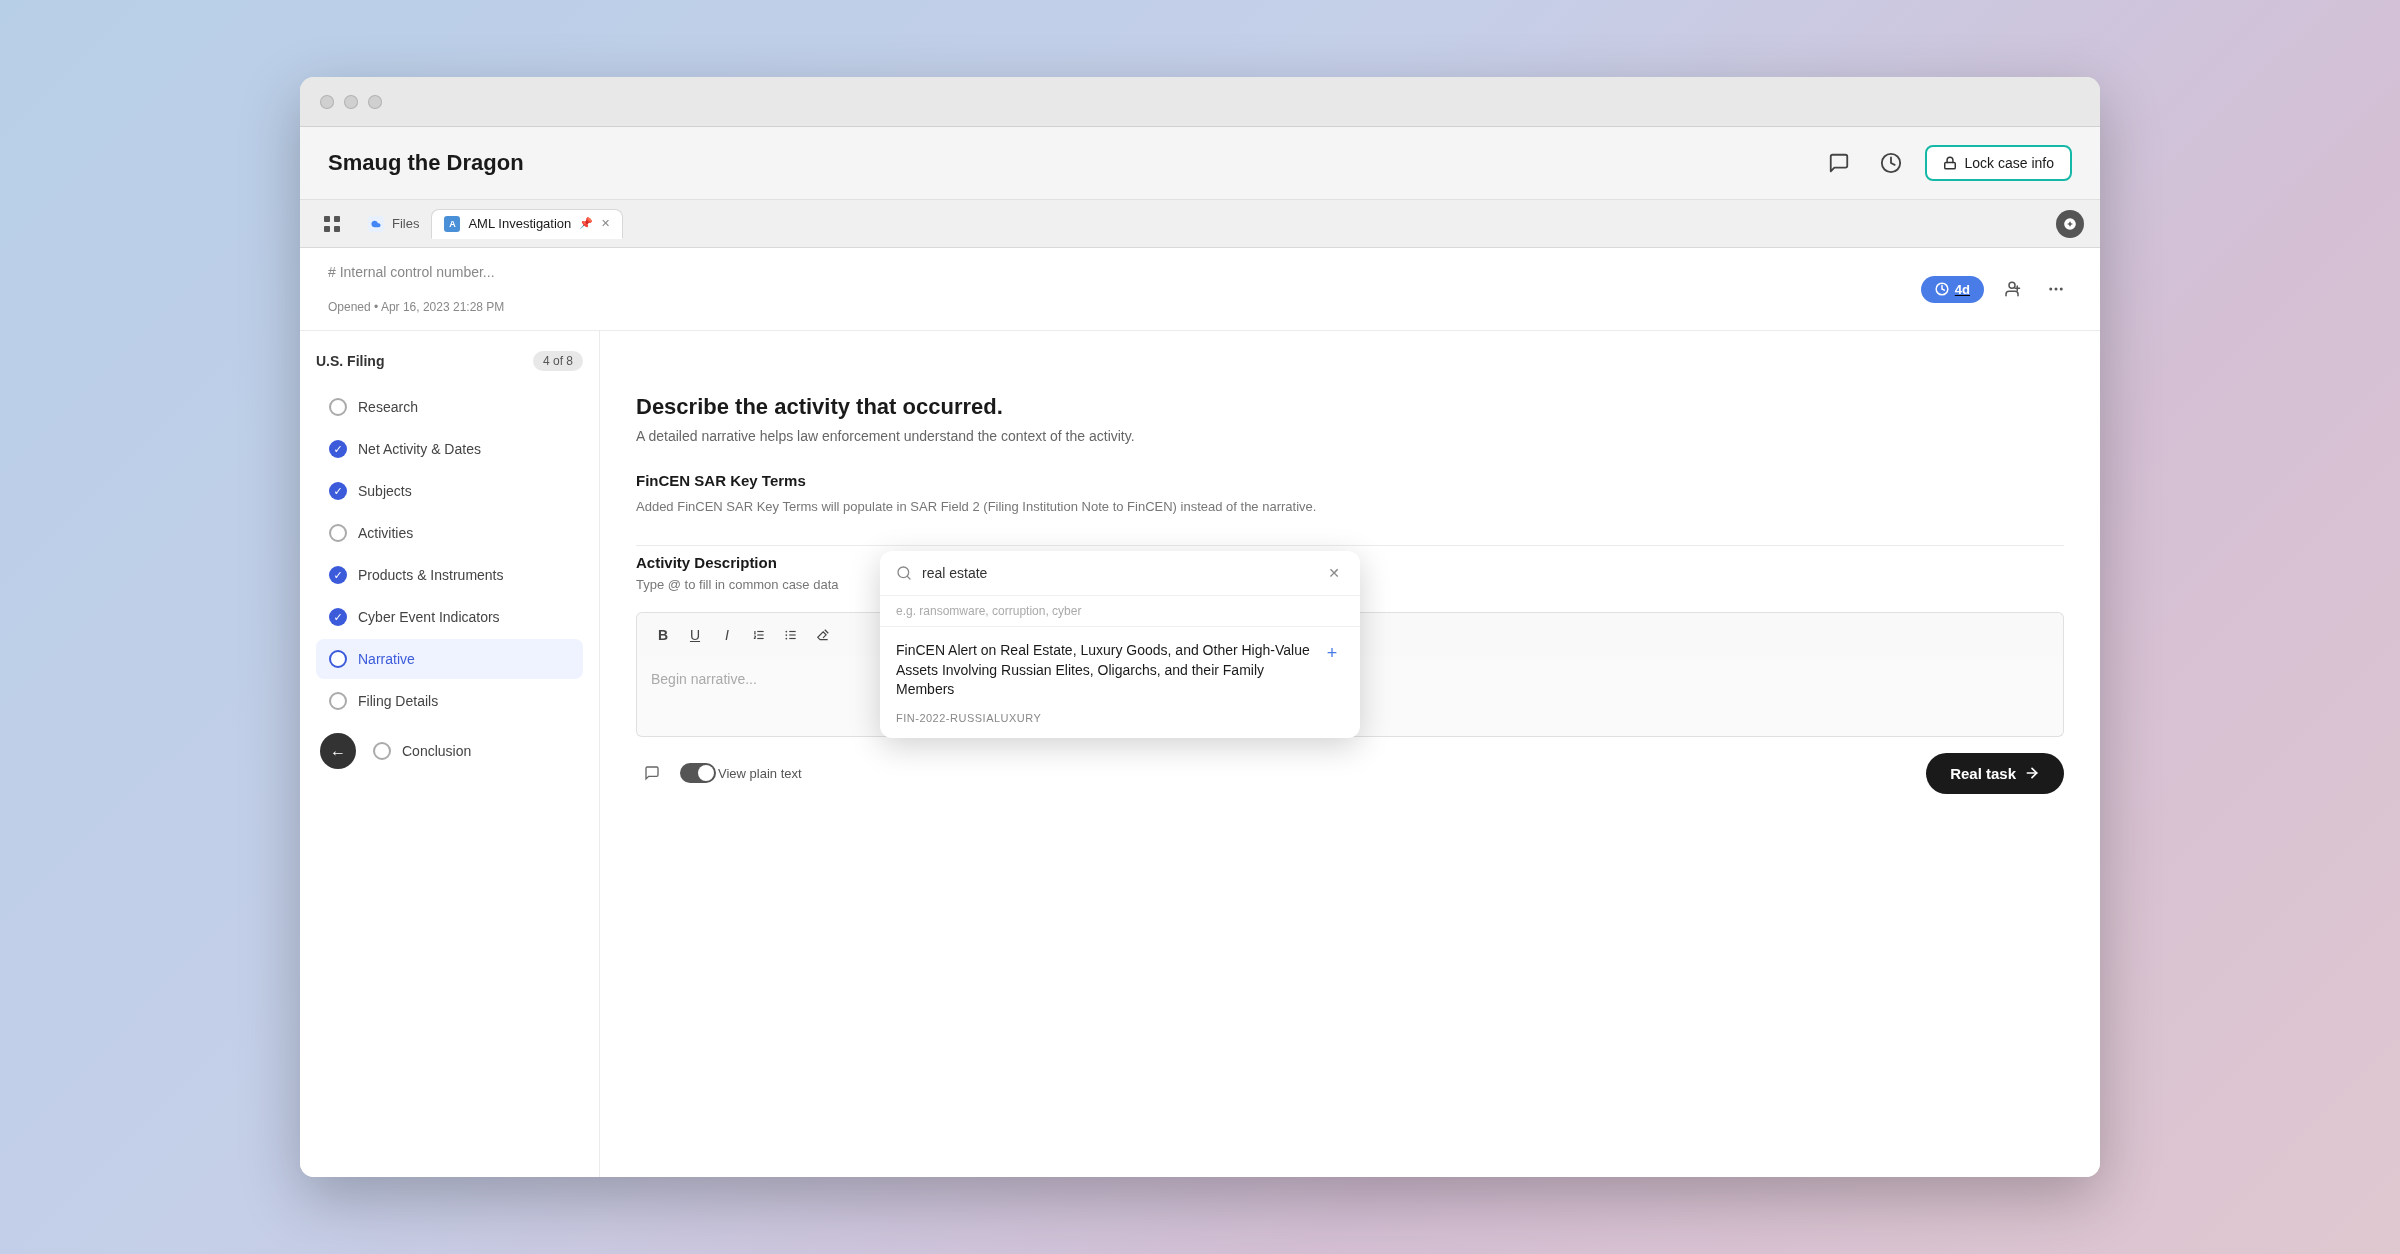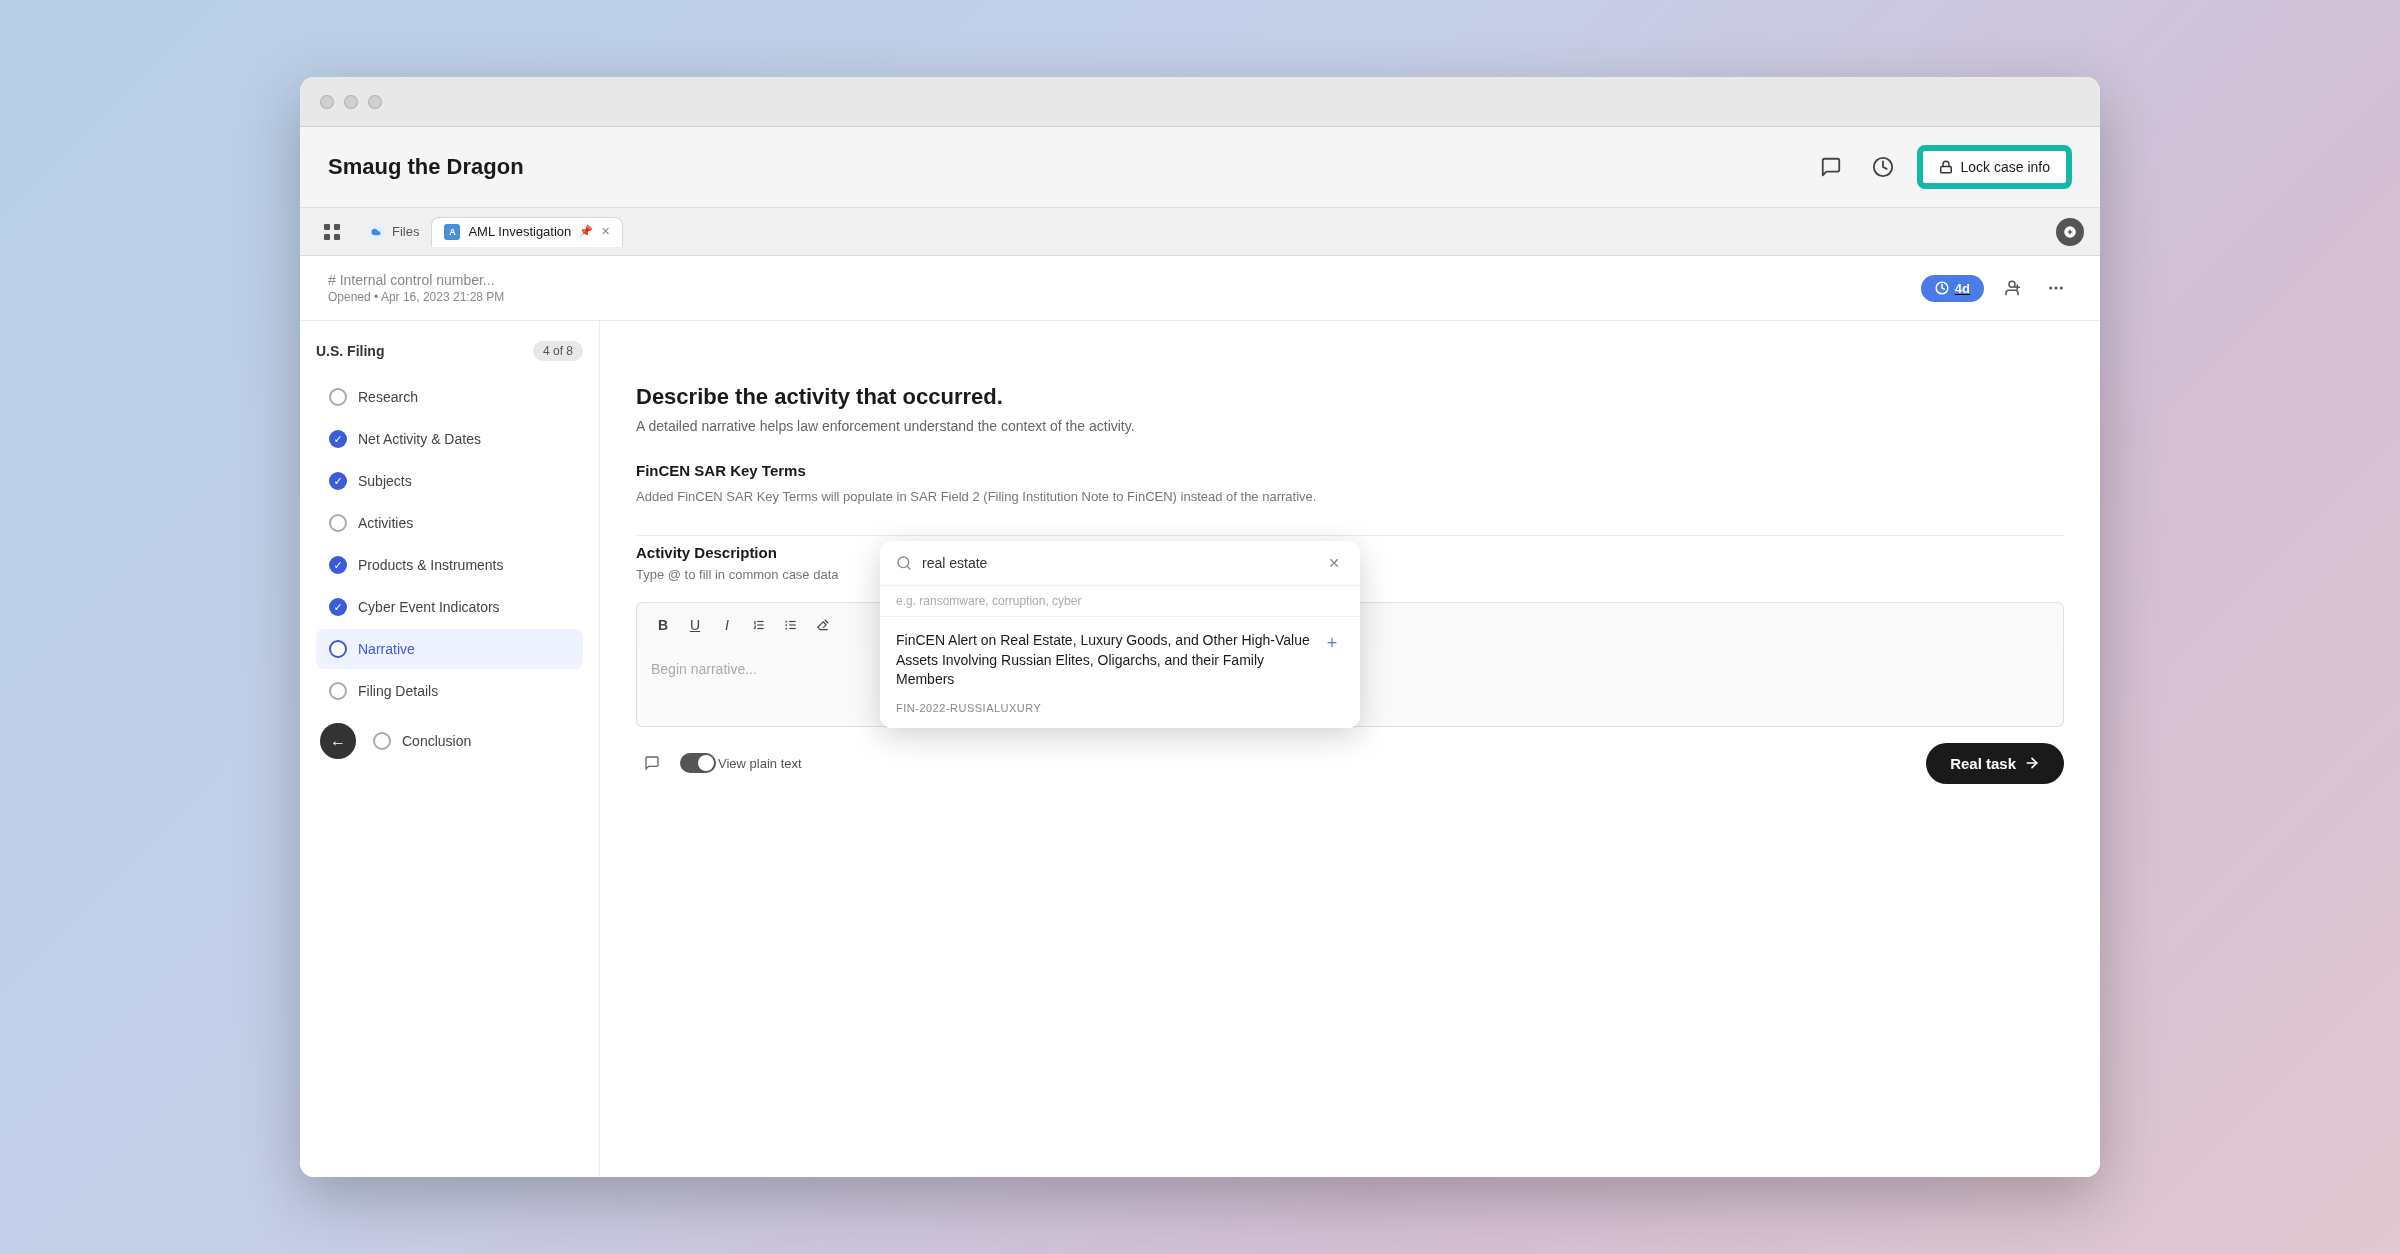--- a/index.html
+++ b/index.html
@@ -75,21 +75,21 @@
       justify-content: center;
       cursor: pointer;
       color: #444;
       font-size: 18px;
     }
     .lock-btn {
       display: flex;
       align-items: center;
       gap: 8px;
       background: white;
-      border: 6px solid #14b8a6;
+      border: 2px solid #14b8a6;
       border-radius: 8px;
       padding: 8px 16px;
       font-size: 14px;
       font-weight: 500;
       cursor: pointer;
       color: #1a1a1a;
     }
     .tab-bar {
       background: #f0f0f0;
       display: flex;
@@ -163,21 +163,21 @@
       padding: 16px 28px;
       border-bottom: 1px solid #ebebeb;
       display: flex;
       align-items: center;
       justify-content: space-between;
       flex-shrink: 0;
     }
     .form-header-left {
       display: flex;
       flex-direction: column;
-      gap: 2px;
+      gap: 20px;
     }
     .control-number {
       font-size: 14px;
       color: #888;
     }
     .opened-date {
       font-size: 12px;
       color: #888;
     }
     .form-header-right {

